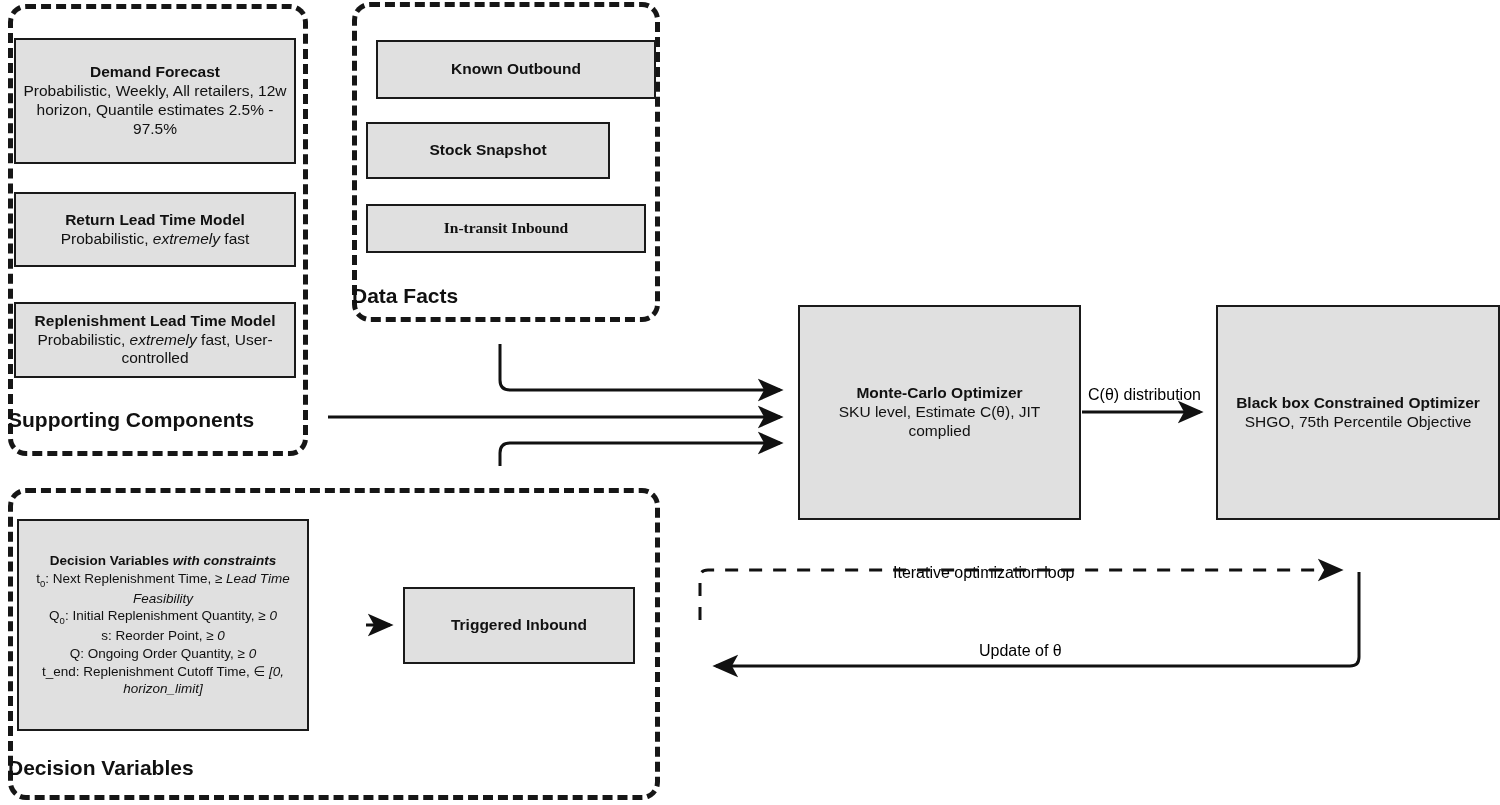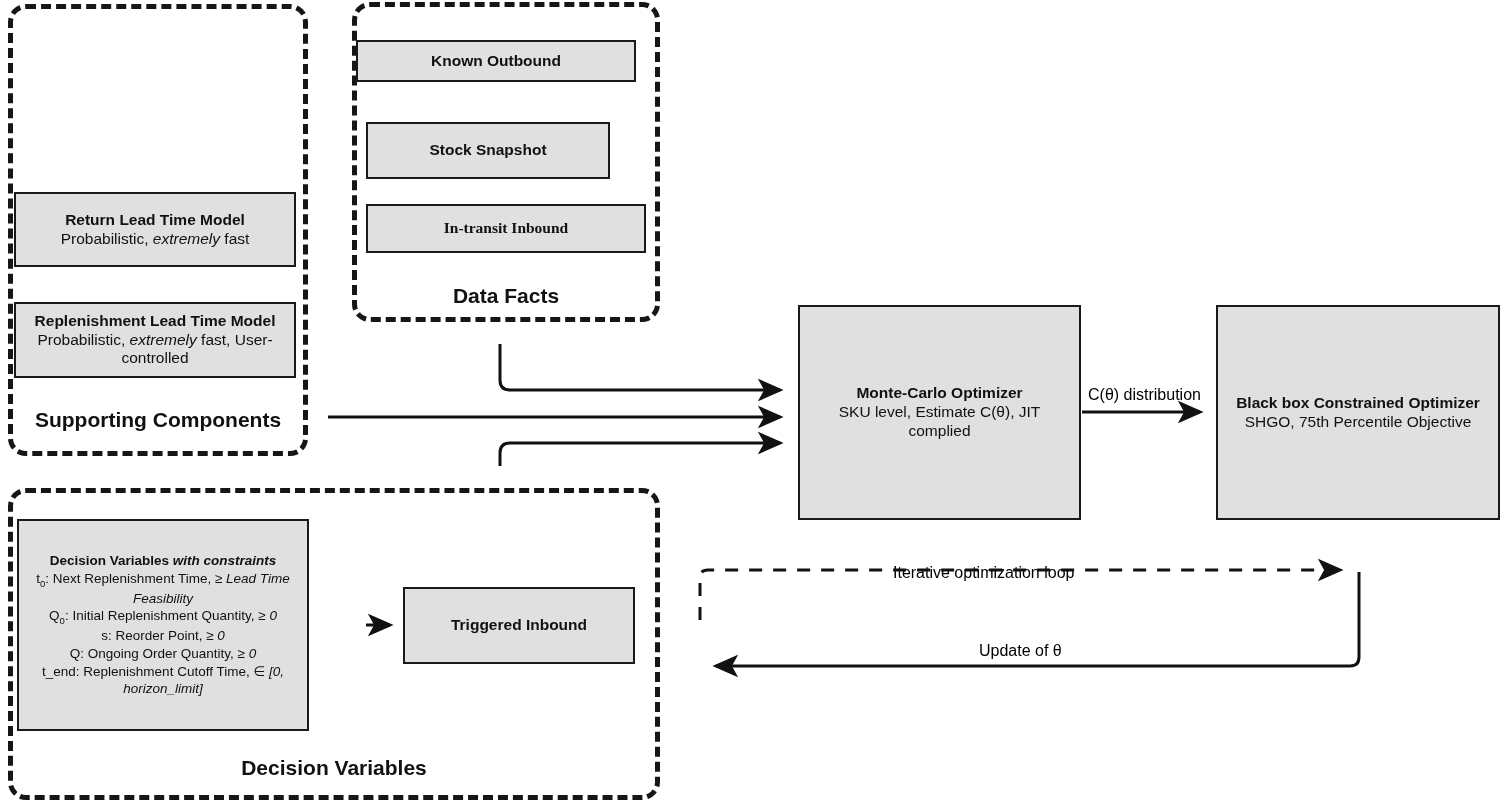--- a/index.html
+++ b/index.html
@@ -25,21 +25,21 @@
     border: 5px dashed #161616;
     border-radius: 18px;
     box-sizing: border-box;
     background: transparent;
   }
   .group-label {
     position: absolute;
     font-weight: bold;
     font-size: 21px;
     color: #111111;
-    text-align: center;
+    text-align: left;
     white-space: nowrap;
   }
 
   
   .node {
     position: absolute;
     box-sizing: border-box;
     background: #e0e0e0;
     border: 2.5px solid #1a1a1a;
     display: flex;
@@ -88,36 +88,40 @@
     background: transparent;
   }
 </style>
 </head>
 <body>
 
 <div id="canvas">
 
   <div class="group" style="left:8px; top:4px; width:300px; height:452px;"></div>
 
+  <div class="node" style="left:14px; top:38px; width:282px; height:126px;">
+    <div class="title">Demand Forecast</div>
+    <div class="sub">Probabilistic, Weekly, All  retailers, 12w horizon, Quantile estimates 2.5% - 97.5%</div>
+  </div>
 
   <div class="node" style="left:14px; top:192px; width:282px; height:75px;">
     <div class="title">Return Lead Time Model</div>
     <div class="sub">Probabilistic, <i>extremely</i> fast</div>
   </div>
 
   <div class="node" style="left:14px; top:302px; width:282px; height:76px;">
     <div class="title">Replenishment Lead Time Model</div>
     <div class="sub">Probabilistic, <i>extremely</i> fast, User-controlled</div>
   </div>
 
   <div class="group-label" style="left:8px; top:408px; width:300px;">Supporting Components</div>
 
   <div class="group" style="left:352px; top:2px; width:308px; height:320px;"></div>
 
-  <div class="node single" style="left:356px; top:40px; width:280px; height:42px;">
+  <div class="node single" style="left:376px; top:40px; width:280px; height:59px;">
     <div class="title">Known Outbound</div>
   </div>
 
   <div class="node single" style="left:366px; top:122px; width:244px; height:57px;">
     <div class="title">Stock Snapshot</div>
   </div>
 
   <div class="node single" style="left:366px; top:204px; width:280px; height:49px;font-family:Liberation Serif, serif;">
     <div class="title">In-transit Inbound</div>
   </div>

